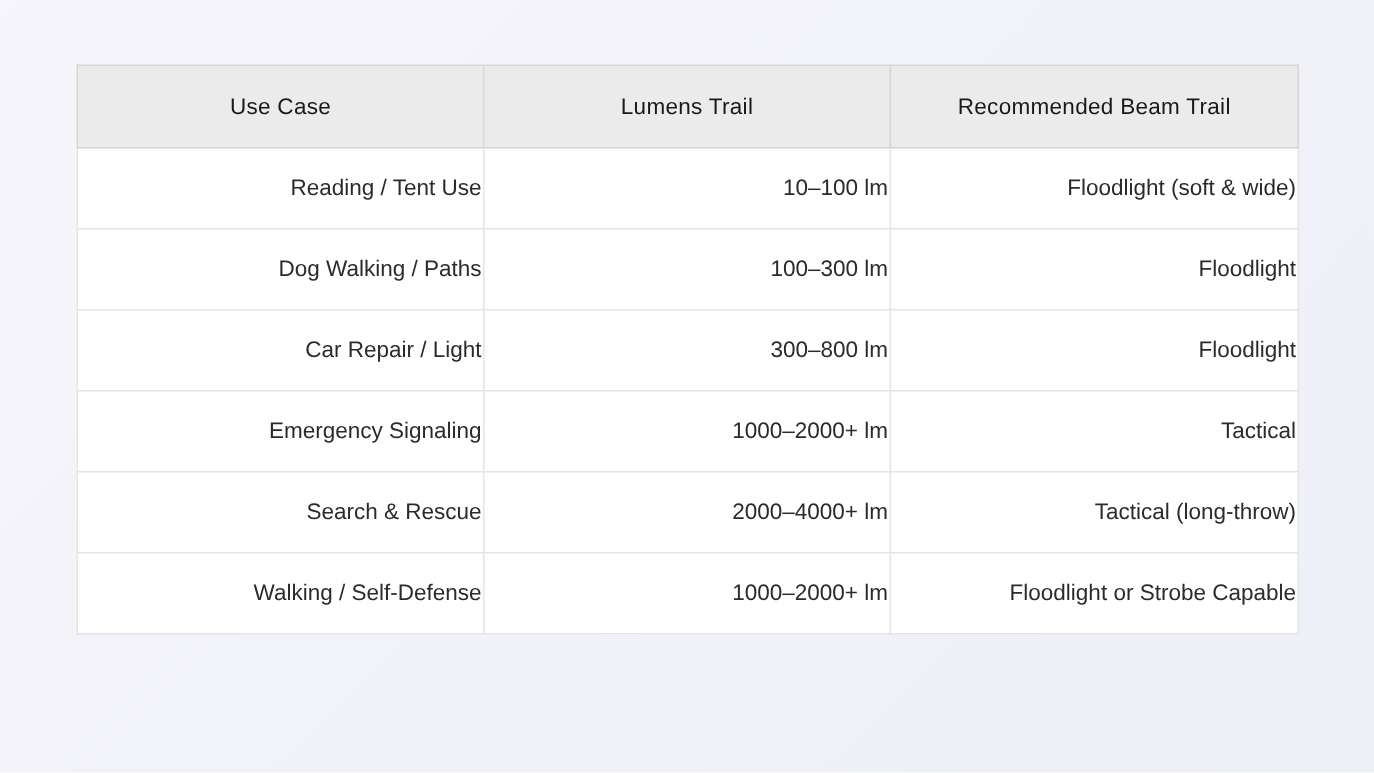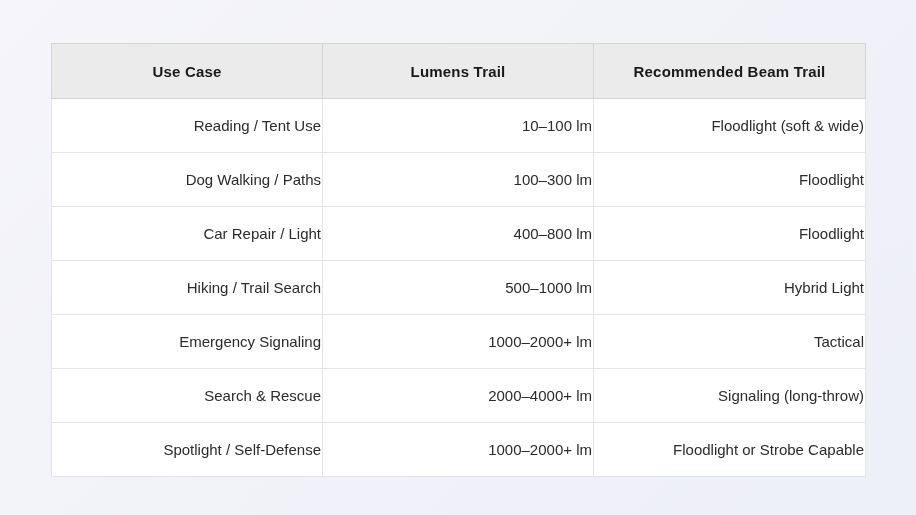--- a/index.html
+++ b/index.html
@@ -24,21 +24,21 @@
     background: #ffffff;
     border: 1px solid #d5d5d5;
   }
   col.c1 { width: 271px; }
   col.c2 { width: 271px; }
   col.c3 { width: 272px; }
   th {
     height: 52px;
     background: #ebebeb;
     font-size: 15px;
-    font-weight: 700;
+    font-weight: 400;
     color: #191919;
     text-align: center;
     vertical-align: middle;
     border: 1px solid #d5d5d5;
     letter-spacing: 0.2px;
   }
   td {
     height: 51px;
     font-size: 15px;
     font-weight: 400;
@@ -71,38 +71,33 @@
         <td>10–100 lm</td>
         <td>Floodlight (soft &amp; wide)</td>
       </tr>
       <tr>
         <td>Dog Walking / Paths</td>
         <td>100–300 lm</td>
         <td>Floodlight</td>
       </tr>
       <tr>
         <td>Car Repair / Light</td>
-        <td>400–800 lm</td>
+        <td>300–800 lm</td>
         <td>Floodlight</td>
-      </tr>
-      <tr>
-        <td>Hiking / Trail Search</td>
-        <td>500–1000 lm</td>
-        <td>Hybrid Light</td>
       </tr>
       <tr>
         <td>Emergency Signaling</td>
         <td>1000–2000+ lm</td>
         <td>Tactical</td>
       </tr>
       <tr>
         <td>Search &amp; Rescue</td>
         <td>2000–4000+ lm</td>
-        <td>Signaling (long-throw)</td>
+        <td>Tactical (long-throw)</td>
       </tr>
       <tr>
-        <td>Spotlight / Self-Defense</td>
+        <td>Walking / Self-Defense</td>
         <td>1000–2000+ lm</td>
         <td>Floodlight or Strobe Capable</td>
       </tr>
     </tbody>
   </table>
 </div>
 
 </body></html>

